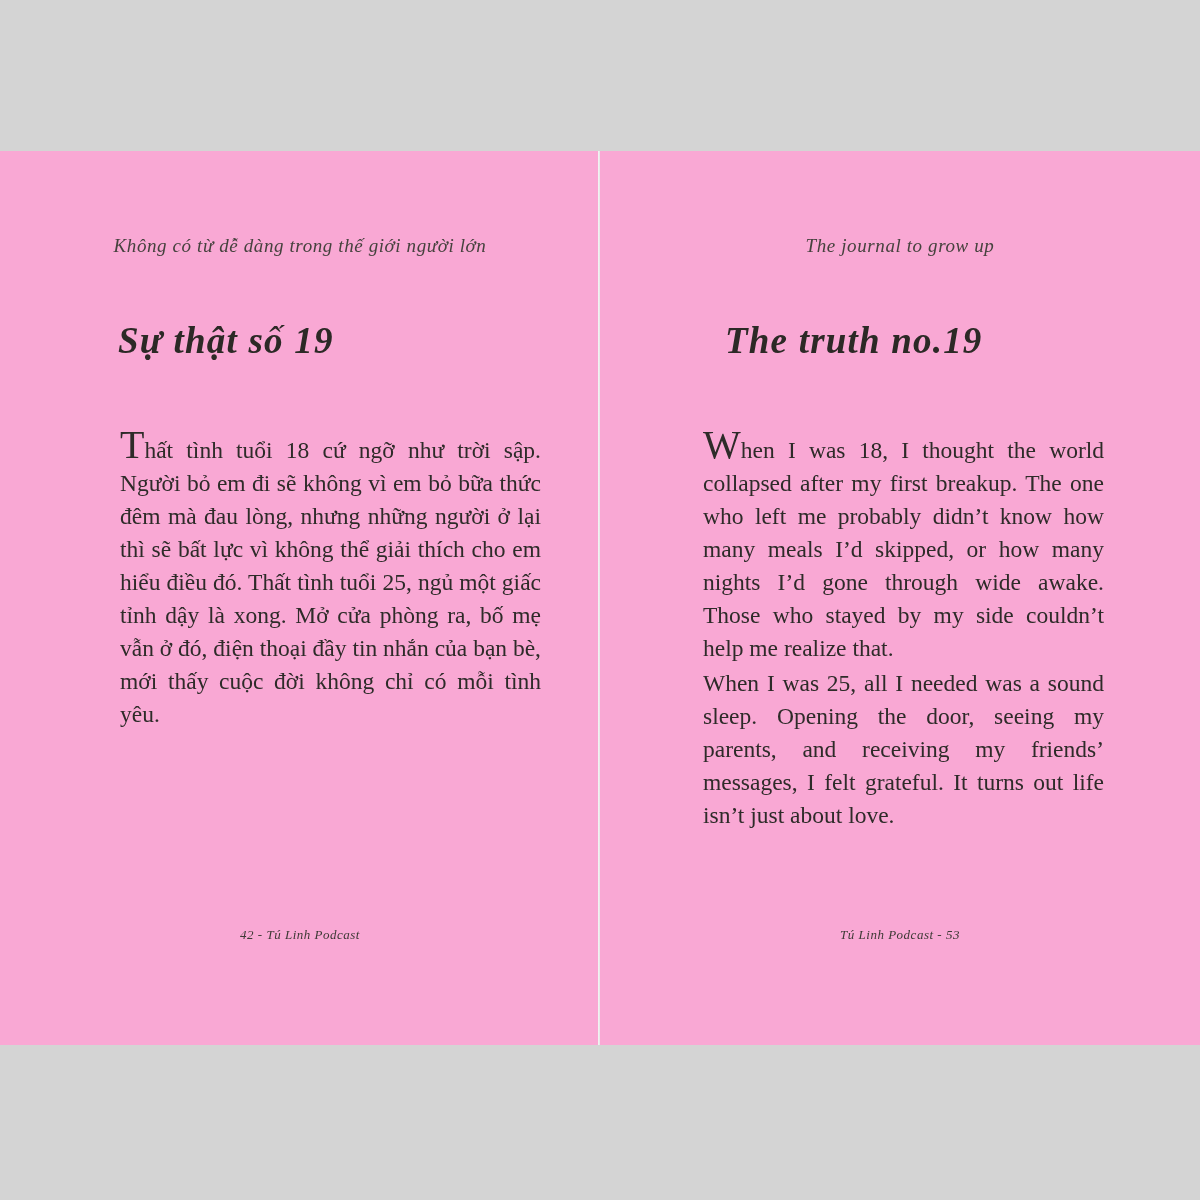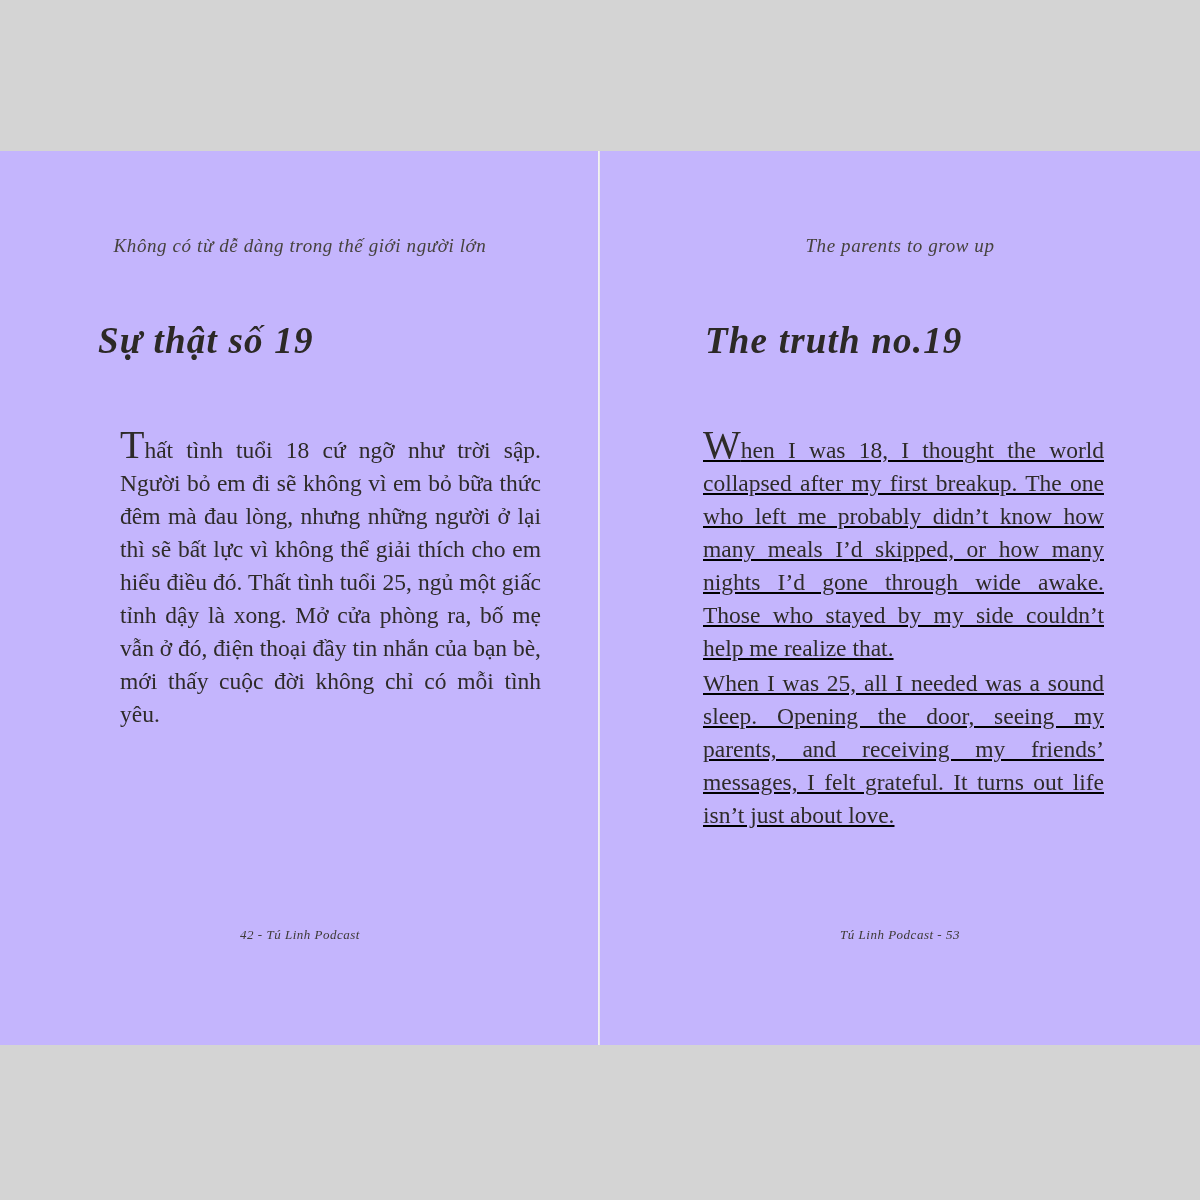--- a/index.html
+++ b/index.html
@@ -19,21 +19,21 @@
   .band.bottom { top: 1045px; height: 155px; }
 
   .spread {
     position: absolute; top: 151px; left: 0;
     width: 1200px; height: 894px;
     background: #ffffff;
   }
 
   .page {
     position: absolute; top: 0; width: 600px; height: 100%;
-    background: #c4b5fd;
+    background: #f9a8d4;
   }
   .page.left { left: 0; }
   .page.right { left: 600px; }
 
   .divider {
     position: absolute; left: 598px; top: 0; width: 3px; height: 100%;
     background: linear-gradient(to right, #f6f6f6, #e9e9e9, #f6f6f6);
   }
 
   .script {
@@ -48,27 +48,28 @@
     letter-spacing: 0.6px;
     color: #46423e;
   }
 
   .chapter-title {
     position: absolute; top: 168px;
     font-size: 37px;
     font-weight: bold;
     letter-spacing: 1.2px;
     color: #2c2926;
+    margin-left: 20px;
   }
   .page.left .chapter-title { left: 98px; }
   .page.right .chapter-title { left: 105px; }
 
   .body-block { position: absolute; top: 283px; }
   .page.left .body-block { left: 96px; width: 421px; margin-left: 24px; }
-  .page.right .body-block { left: 103px; width: 401px; text-decoration: underline; }
+  .page.right .body-block { left: 103px; width: 401px; }
 
   p.para {
     margin: 0;
     text-align: justify;
     font-size: 23.5px;
     line-height: 33px;
     color: #2e2b29;
   }
   p.para + p.para { margin-top: 2px; }
 
@@ -97,21 +98,21 @@
     <div class="chapter-title script">Sự thật số 19</div>
     <div class="body-block">
       <p class="para"><span class="initial">T</span><span>hất tình tuổi 18 cứ ngỡ như trời sập. Người bỏ em đi sẽ không vì em bỏ bữa thức đêm mà đau lòng, nhưng những người ở lại thì sẽ bất lực vì không thể giải thích cho em hiểu điều đó. Thất tình tuổi 25, ngủ một giấc tỉnh dậy là xong. Mở cửa phòng ra, bố mẹ vẫn ở đó, điện thoại đầy tin nhắn của bạn bè, mới thấy cuộc đời không chỉ có mỗi tình yêu.</span></p>
     </div>
     <div class="page-footer script">42 - Tú Linh Podcast</div>
   </div>
 
   <div class="divider"></div>
 
   <div class="page right">
-    <div class="page-header script">The parents to grow up</div>
+    <div class="page-header script">The journal to grow up</div>
     <div class="chapter-title script">The truth no.19</div>
     <div class="body-block">
       <p class="para"><span class="initial">W</span><span>hen I was 18, I thought the world collapsed after my first breakup. The one who left me probably didn’t know how many meals I’d skipped, or how many nights I’d gone through wide awake. Those who stayed by my side couldn’t help me realize that.</span></p>
       <p class="para">When I was 25, all I needed was a sound sleep. Opening the door, seeing my parents, and receiving my friends’ messages, I felt grateful. It turns out life isn’t just about love.</p>
     </div>
     <div class="page-footer script">Tú Linh Podcast - 53</div>
   </div>
 
 </div>
 

